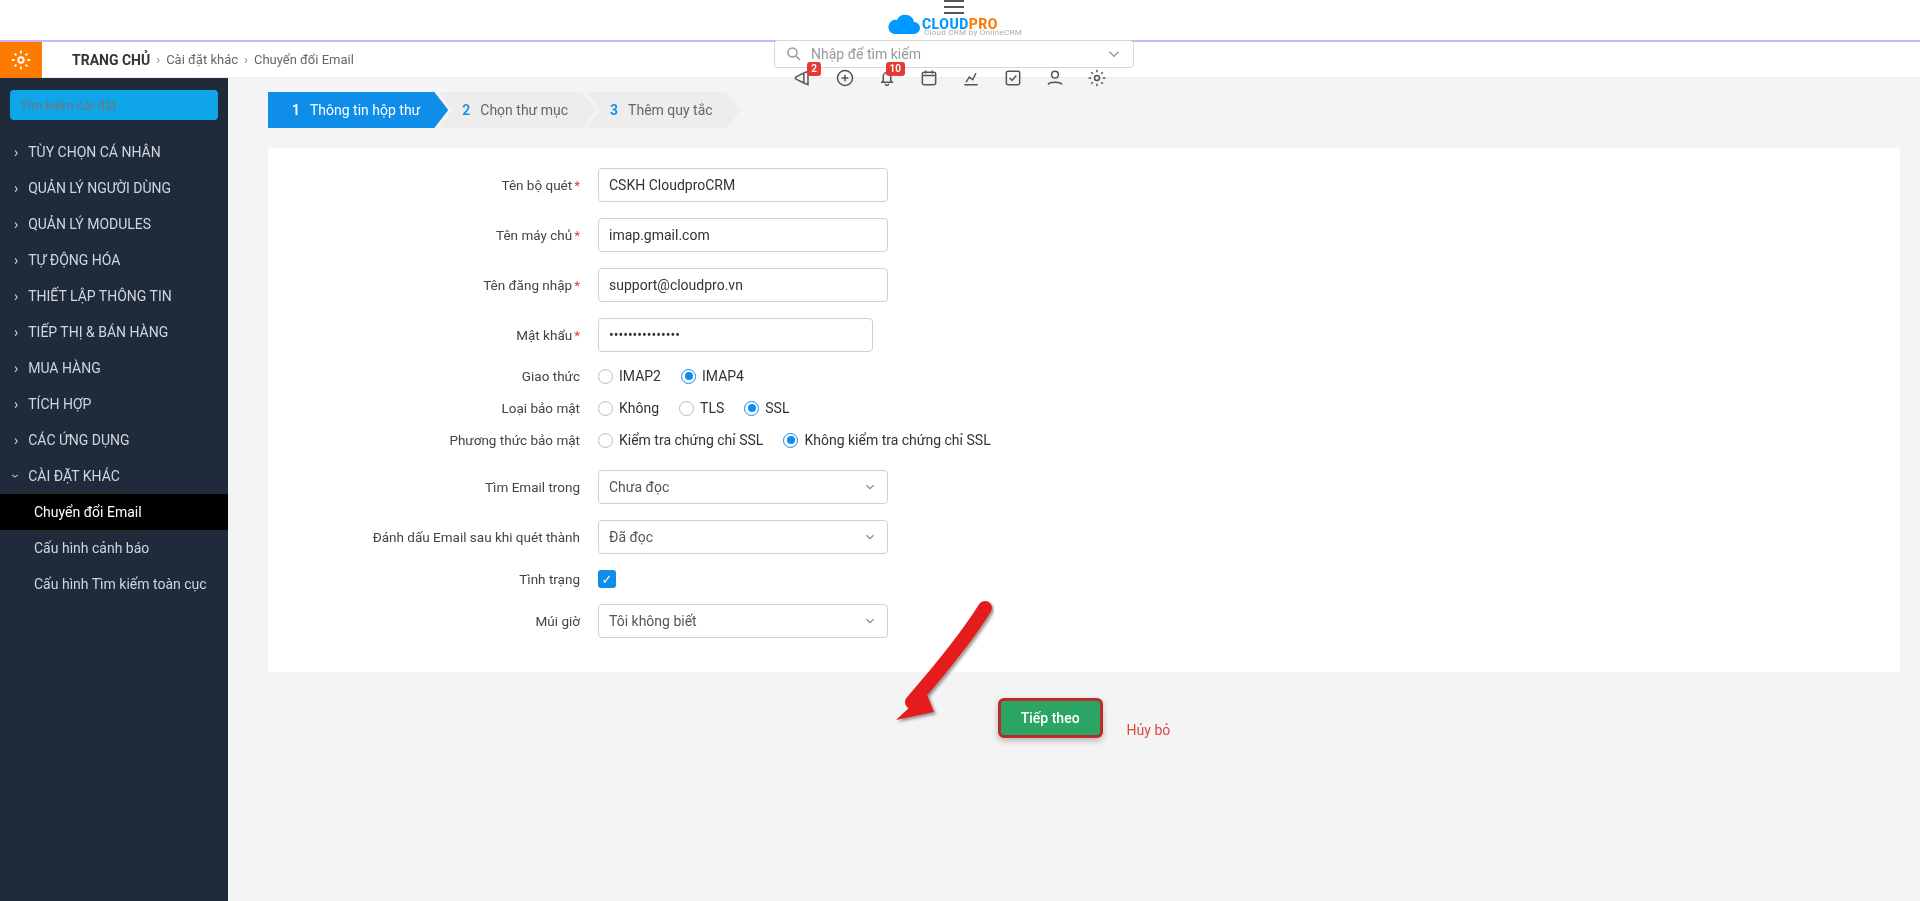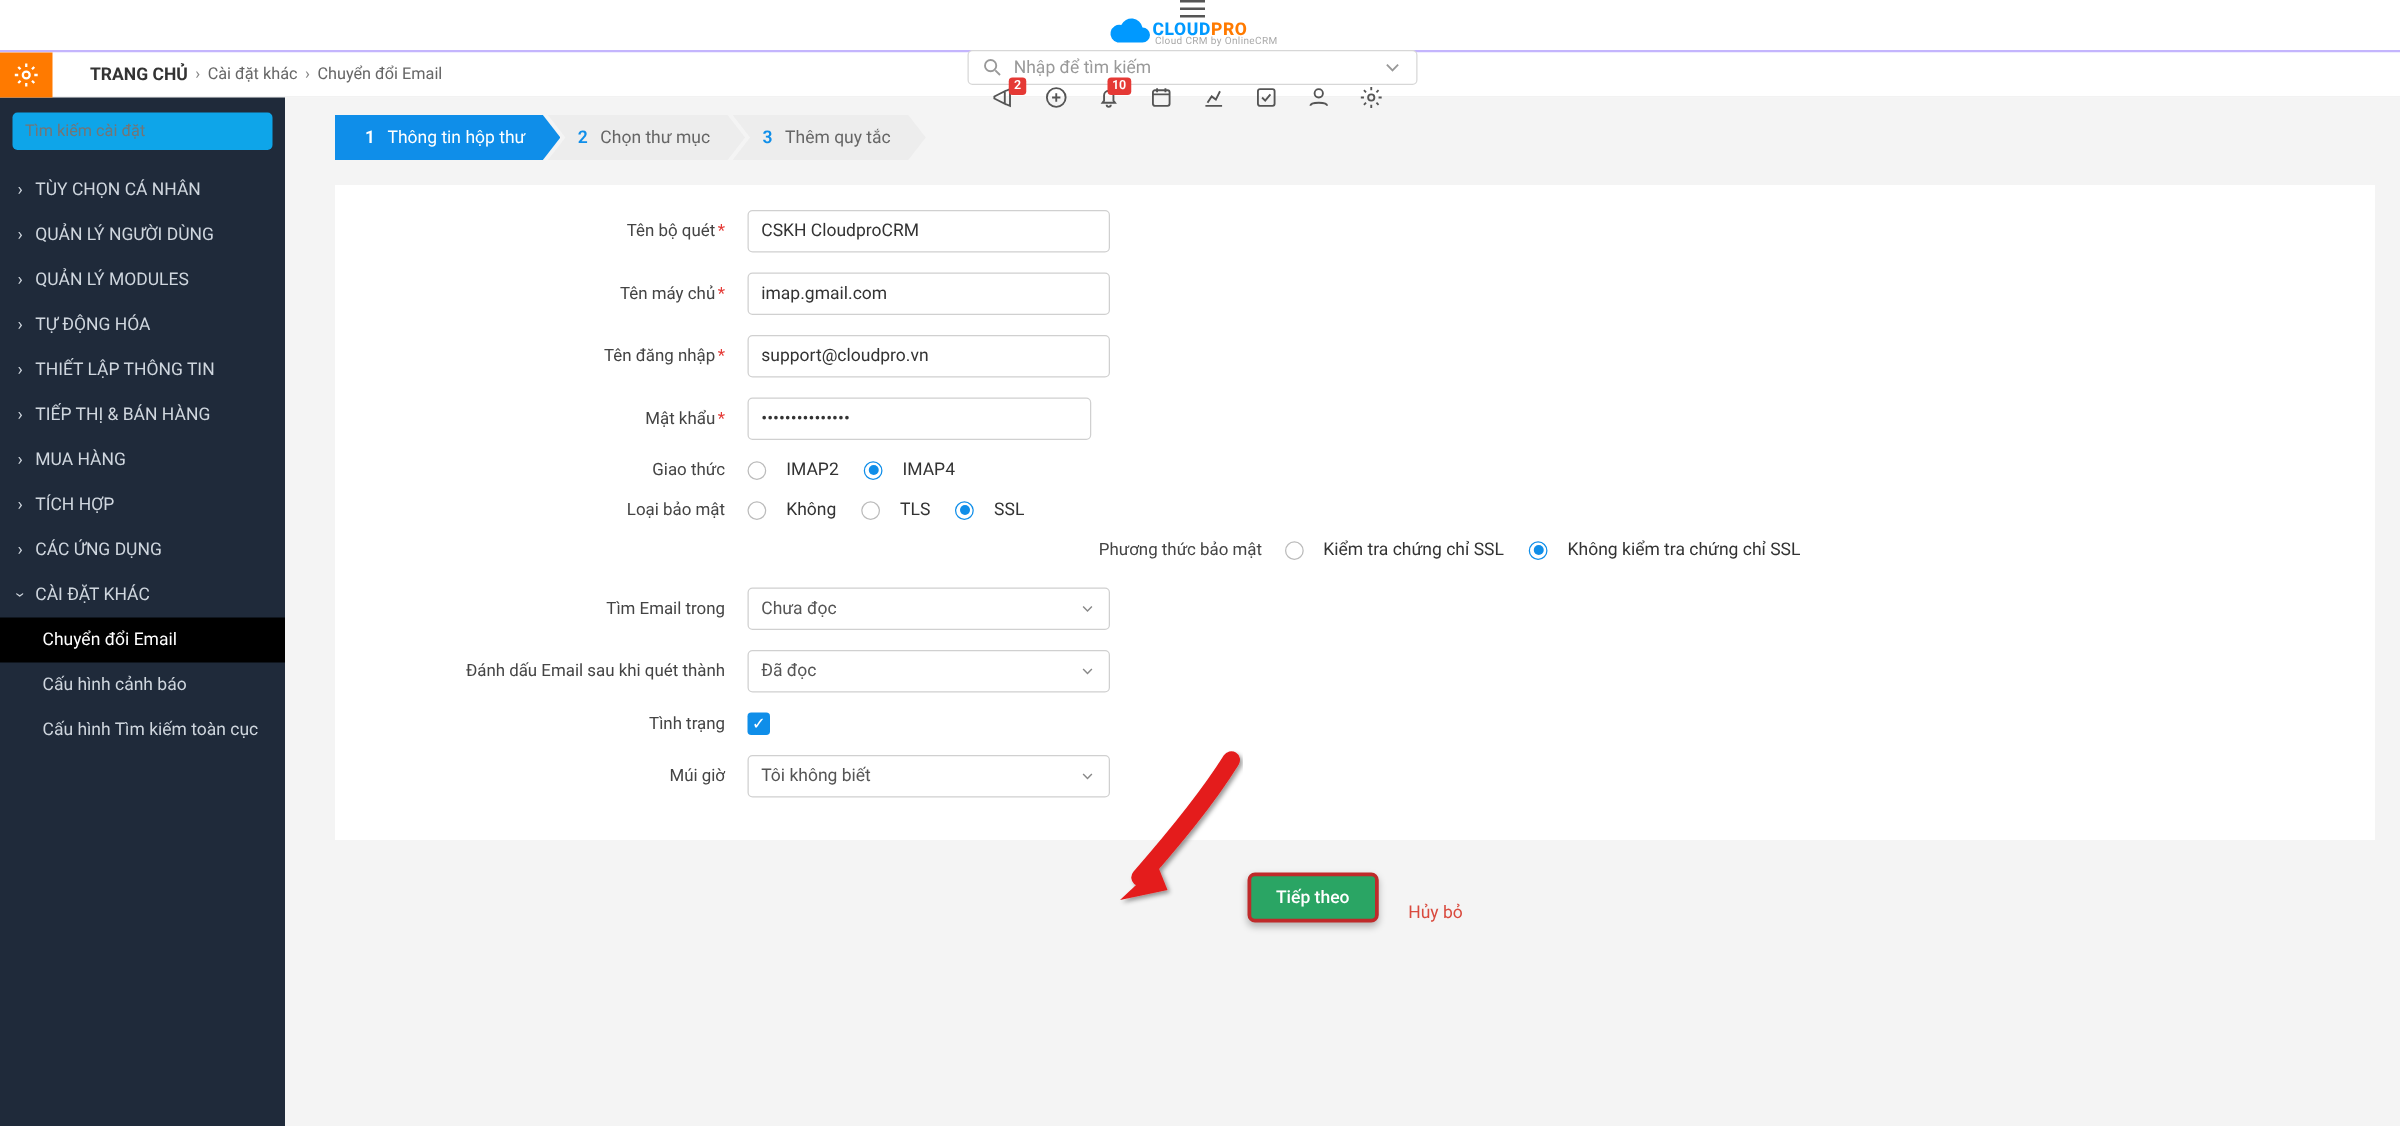--- a/index.html
+++ b/index.html
@@ -57,21 +57,21 @@
 .form-row { display:flex; align-items:center; margin-bottom:16px; }
 .form-label { width:300px; text-align:right; padding-right:18px; color:#444; font-size:13.5px; }
 .form-label .req { color:#e53935; margin-left:2px; }
 .form-control { width:290px; }
 .form-control input[type=text], .form-control input[type=password], .form-control select, .form-select {
   width:100%; height:34px; border:1px solid #d0d0d0; border-radius:4px; padding:0 10px; font-size:14px; color:#333; background:#fff;
 }
 .form-select { display:flex; align-items:center; justify-content:space-between; cursor:pointer; color:#555; }
 .form-select .sel-chev { color:#888; }
 .radio-group { display:flex; gap:20px; align-items:center; }
-.radio-opt { display:flex; align-items:center; gap:16px; color:#333; cursor:pointer; }
+.radio-opt { display:flex; align-items:center; gap:6px; color:#333; cursor:pointer; }
 .radio-dot { width:15px; height:15px; border:1.5px solid #bbb; border-radius:50%; display:inline-flex; align-items:center; justify-content:center; }
 .radio-opt.checked .radio-dot { border-color:#0f8ee9; }
 .radio-opt.checked .radio-dot::after { content:""; width:8px; height:8px; background:#0f8ee9; border-radius:50%; }
 .checkbox { width:18px; height:18px; background:#0f8ee9; border-radius:3px; display:inline-flex; align-items:center; justify-content:center; color:#fff; font-size:13px; cursor:pointer; }
 
 
 .actions-bar { height:58px; display:flex; align-items:flex-end; justify-content:center; gap:24px; margin-top:8px; }
 .btn-next { background:#2aa564; color:#fff; border:3px solid #bf2a2a; border-radius:6px; height:40px; padding:0 20px; font-size:14px; cursor:pointer; font-weight:500; box-shadow:0 3px 6px rgba(0,0,0,0.25); }
 .btn-cancel { color:#d94a3e; cursor:pointer; font-size:14px; }
 
@@ -286,21 +286,21 @@
           <label class="radio-opt">
               <span class="radio-dot"></span>
               <span>TLS</span>
             </label>
           <label class="radio-opt checked">
               <span class="radio-dot"></span>
               <span>SSL</span>
             </label>
         </div>
       </div>
-      <div class="form-row" style="margin-bottom:22px;justify-content:center;">
+      <div class="form-row" style="margin-bottom:22px;">
         <div class="form-label" style="width:300px;">Phương thức bảo mật</div>
         <div class="radio-group">
           <label class="radio-opt">
               <span class="radio-dot"></span>
               <span>Kiểm tra chứng chỉ SSL</span>
             </label>
           <label class="radio-opt checked">
               <span class="radio-dot"></span>
               <span>Không kiểm tra chứng chỉ SSL</span>
             </label>

